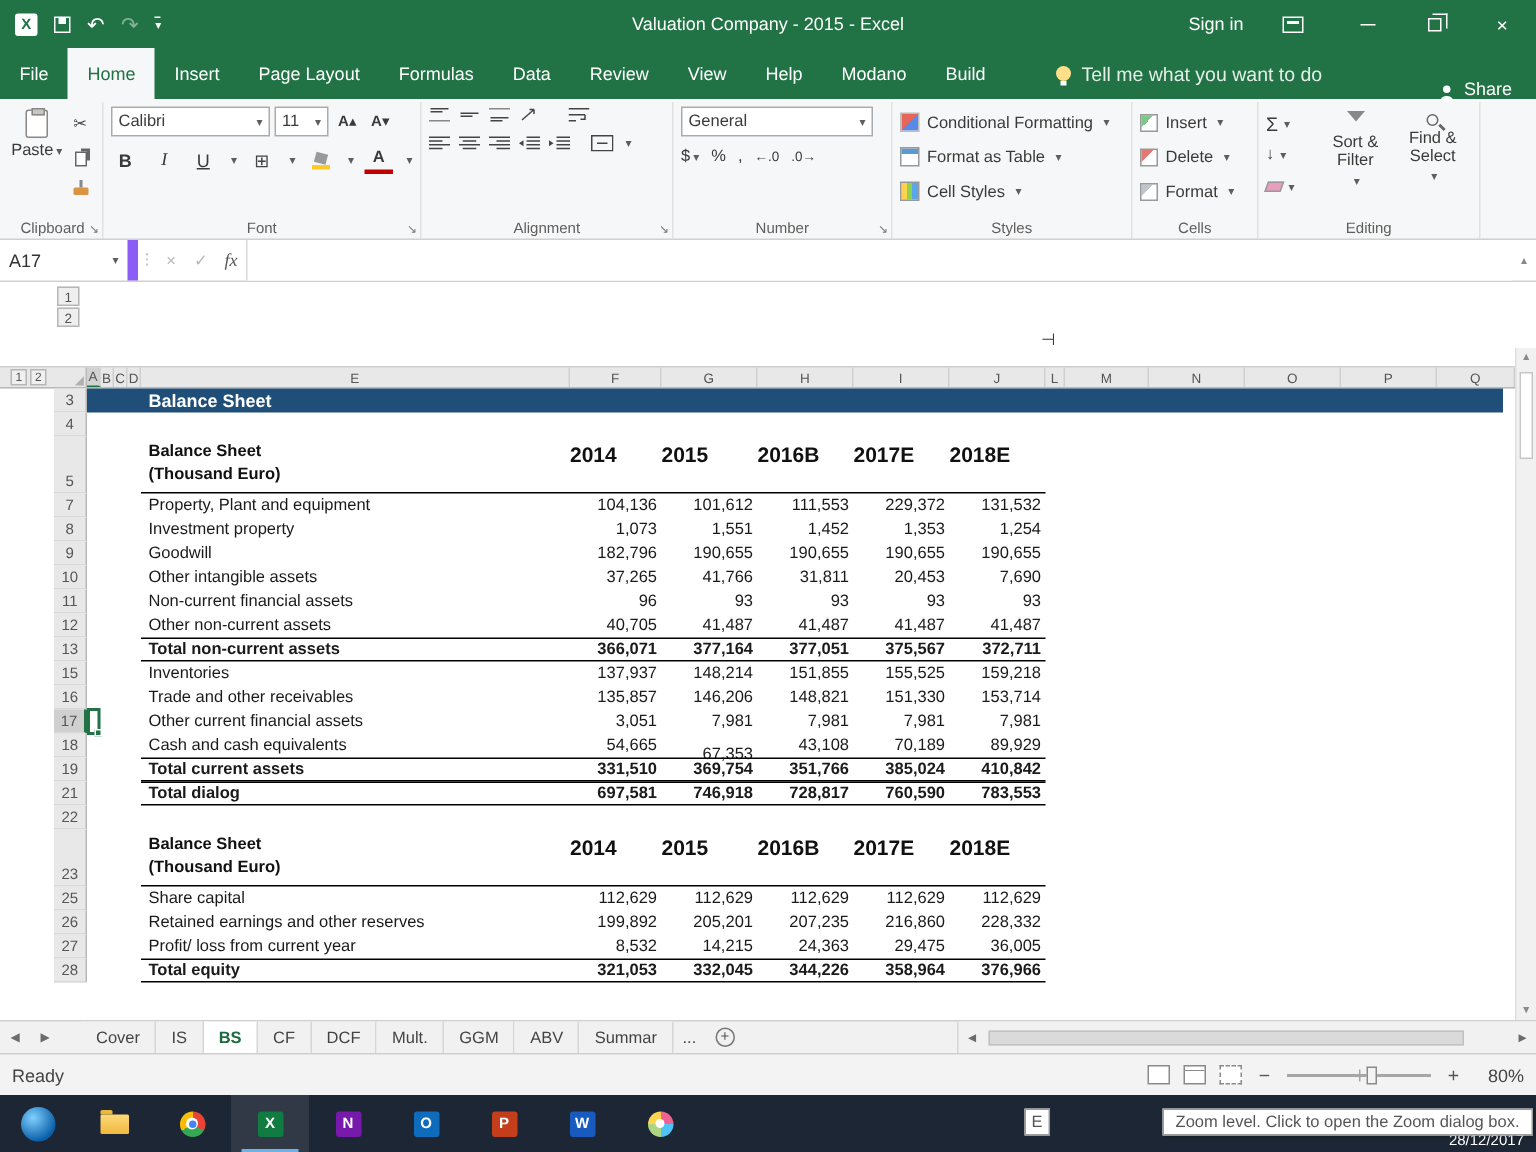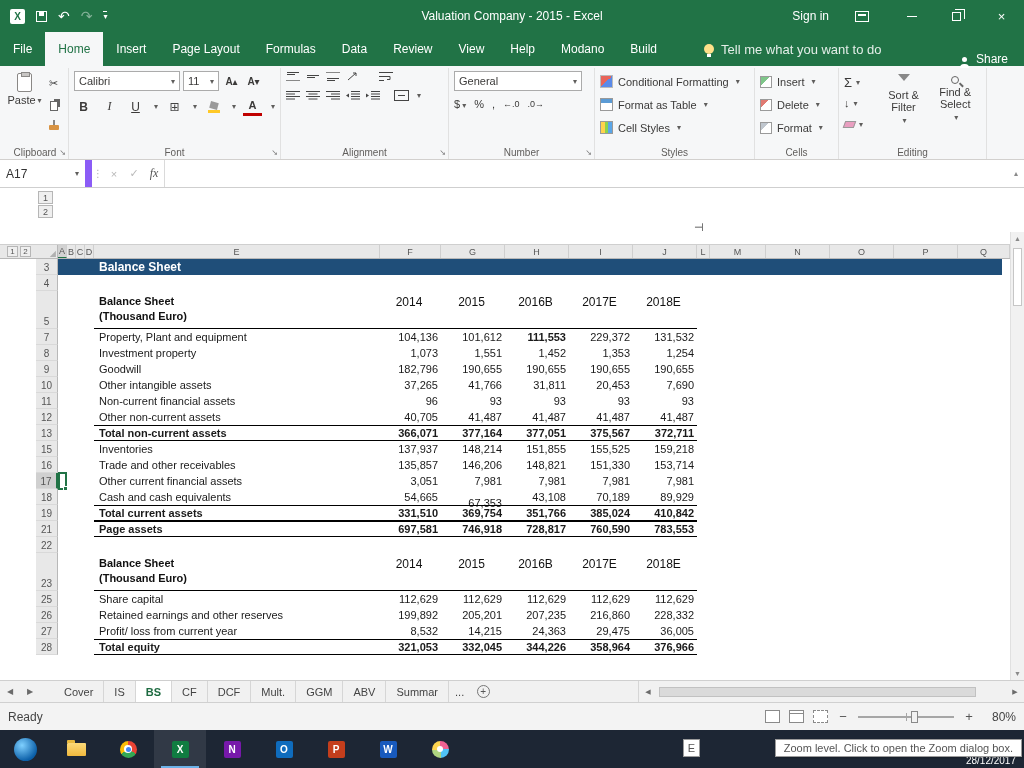--- a/index.html
+++ b/index.html
@@ -135,21 +135,21 @@
   .srow.t-hdr{height:38px}
   .omargin{width:36px}
   .rownum{width:22px;background:#e8e8e8;border-right:1px solid #b8b8b8;border-bottom:1px solid #d9d9d9;font-size:10px;color:#555;display:flex;align-items:flex-end;justify-content:center;line-height:13px}
   .rownum.hl{background:#d0d0d0;border-right:2px solid #217346}
   .banner{width:944px;background:#1F4E79;color:#fff;font-weight:bold;font-size:12px;display:flex;align-items:center;padding-left:41px}
   .abcd{width:36px;position:relative;height:100%}
   .acell{position:absolute;left:0;top:-1px;bottom:-1px;width:9px;border:2px solid #217346}
   .acell::after{content:"";position:absolute;right:-3px;bottom:-3px;width:3px;height:3px;background:#217346;border:1px solid #fff}
   .hdrwrap{width:603px;display:flex;align-items:flex-start;border-bottom:1px solid #000;height:100%}
   .hlabel{width:286px;padding-left:5px;padding-top:3px;font-weight:bold;font-size:11px;line-height:15px;color:#111}
-  .ycell{text-align:center;font-weight:normal;font-size:12px;padding:4px 3px 0 0;color:#111}
+  .ycell{text-align:left;font-weight:bold;font-size:14px;padding:4px 3px 0 0;color:#111}
   .drow{width:603px;display:flex;align-items:center;height:100%}
   .drow.tot{border-top:1px solid #000;border-bottom:1px solid #000;font-weight:bold}
   .dlabel{width:286px;padding-left:5px;font-size:11px;color:#1a1a1a;white-space:nowrap;overflow:hidden}
   .vcell{text-align:right;padding-right:3px;font-size:11px;color:#1a1a1a}
   .vscroll{position:absolute;right:0;top:44px;bottom:0;width:14px;background:#f1f1f1;border-left:1px solid #e0e0e0;display:flex;flex-direction:column;align-items:center;justify-content:space-between;padding:3px 0;font-size:7px;color:#8a8a8a}
   .vthumb{position:absolute;left:2px;top:16px;width:9px;height:58px;background:#fff;border:1px solid #c6c6c6}
 
   
   .tabsbar{height:22px;background:#f1f1f1;border-top:1px solid #cfcfcf;display:flex;align-items:stretch;font-size:11px;color:#444;flex:0 0 auto}
   .tnav{width:20px;display:flex;align-items:center;justify-content:center;color:#6b6b6b;font-size:8px}
@@ -529,21 +529,21 @@
           </div>
         </div>
         <div class="srow t-data">
           <div class="omargin"></div>
           <div class="rownum">7</div>
           <div class="abcd"></div>
           <div class="drow">
             <div class="dlabel">Property, Plant and equipment</div>
             <div class="vcell" style="width: 61px;">104,136</div>
             <div class="vcell" style="width: 64px;">101,612</div>
-            <div class="vcell" style="width: 64px; font-weight: bold;">111,553</div>
+            <div class="vcell" style="width: 64px;">111,553</div>
             <div class="vcell" style="width: 64px;">229,372</div>
             <div class="vcell" style="width: 64px;">131,532</div>
           </div>
         </div>
         <div class="srow t-data">
           <div class="omargin"></div>
           <div class="rownum">8</div>
           <div class="abcd"></div>
           <div class="drow">
             <div class="dlabel">Investment property</div>
@@ -684,21 +684,21 @@
             <div class="vcell" style="width: 64px;">351,766</div>
             <div class="vcell" style="width: 64px;">385,024</div>
             <div class="vcell" style="width: 64px;">410,842</div>
           </div>
         </div>
         <div class="srow t-data">
           <div class="omargin"></div>
           <div class="rownum">21</div>
           <div class="abcd"></div>
           <div class="drow tot">
-            <div class="dlabel">Page assets</div>
+            <div class="dlabel">Total dialog</div>
             <div class="vcell" style="width: 61px;">697,581</div>
             <div class="vcell" style="width: 64px;">746,918</div>
             <div class="vcell" style="width: 64px;">728,817</div>
             <div class="vcell" style="width: 64px;">760,590</div>
             <div class="vcell" style="width: 64px;">783,553</div>
           </div>
         </div>
         <div class="srow t-blank">
           <div class="omargin"></div>
           <div class="rownum">22</div>

